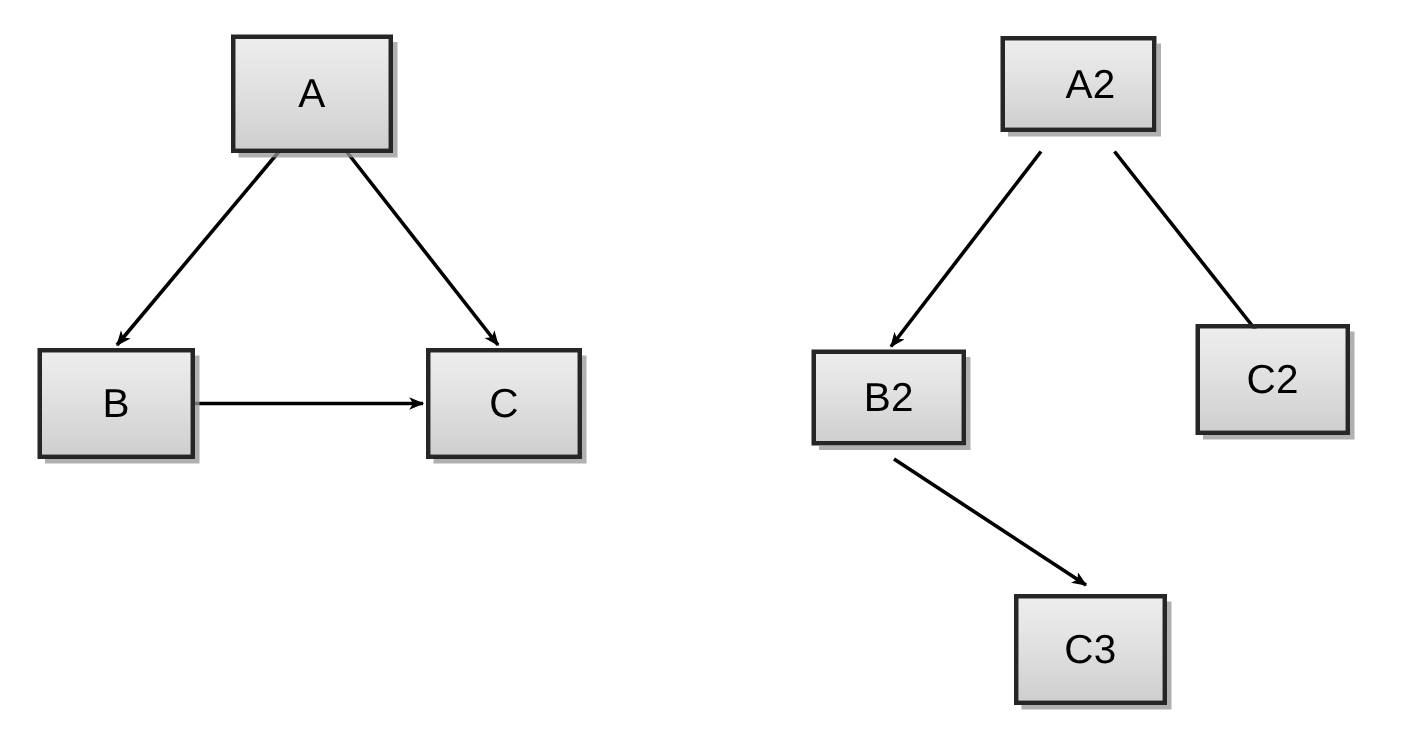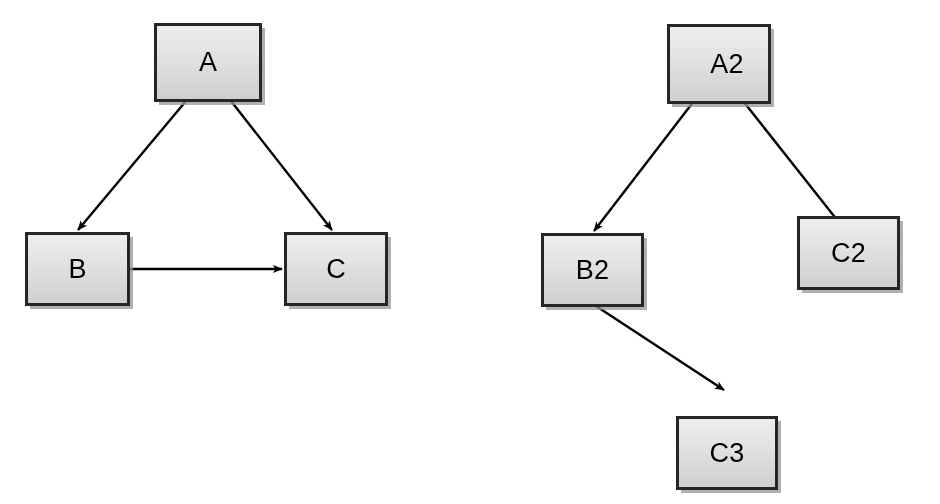--- a/index.html
+++ b/index.html
@@ -66,27 +66,27 @@
   <div id="nodes-group">
       <div class="node" style="left: 154px; top: 23px; width: 108px; height: 79px;">
         <span class="node-label">A</span>
       </div>
       <div class="node" style="left: 25px; top: 232px; width: 105px; height: 74px;">
         <span class="node-label">B</span>
       </div>
       <div class="node" style="left: 284px; top: 232px; width: 104px; height: 74px;">
         <span class="node-label">C</span>
       </div>
-      <div class="node" style="left: 667px; top: 24px; width: 104px; height: 80px; padding-left: 16px;">
+      <div class="node" style="left: 667px; top: 24px; width: 104px; height: 64px; padding-left: 16px;">
         <span class="node-label">A2</span>
       </div>
-      <div class="node" style="left: 541px; top: 233px; width: 103px; height: 74px;">
+      <div class="node" style="left: 541px; top: 233px; width: 103px; height: 64px;">
         <span class="node-label">B2</span>
       </div>
       <div class="node" style="left: 797px; top: 216px; width: 103px; height: 74px;">
         <span class="node-label">C2</span>
       </div>
-      <div class="node" style="left: 676px; top: 416px; width: 102px; height: 74px;">
+      <div class="node" style="left: 676px; top: 396px; width: 102px; height: 74px;">
         <span class="node-label">C3</span>
       </div>
     </div>
 
 </div>
 
 </body></html>

